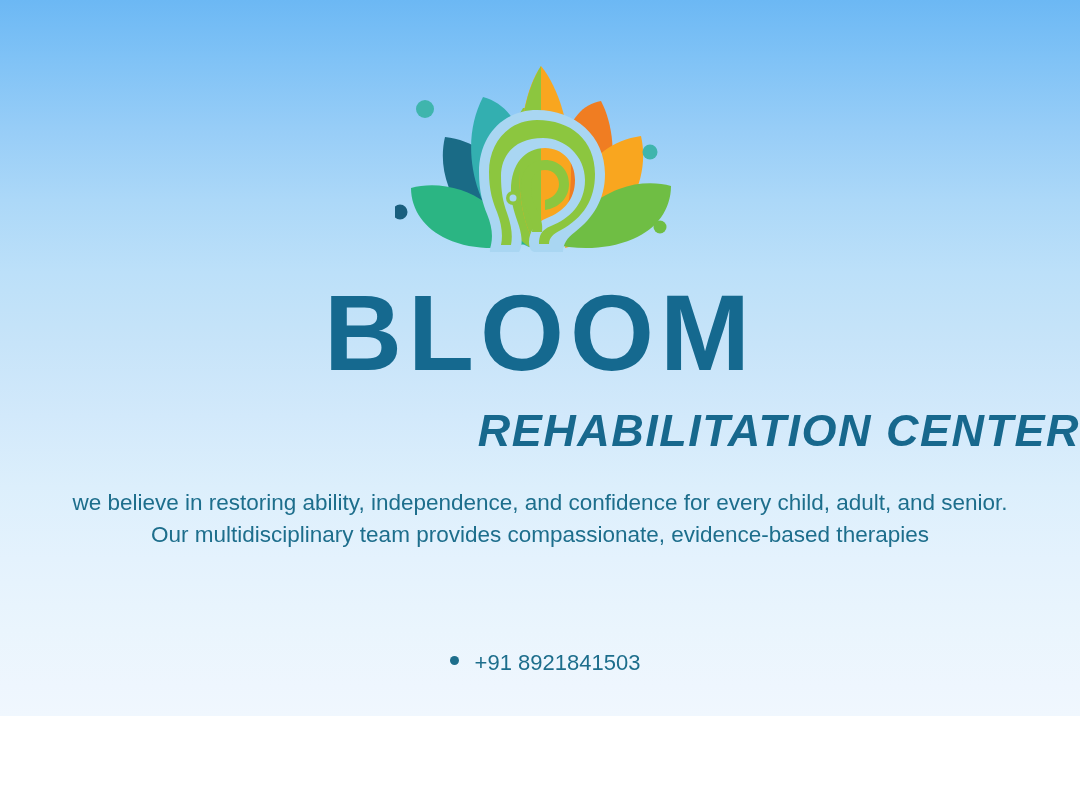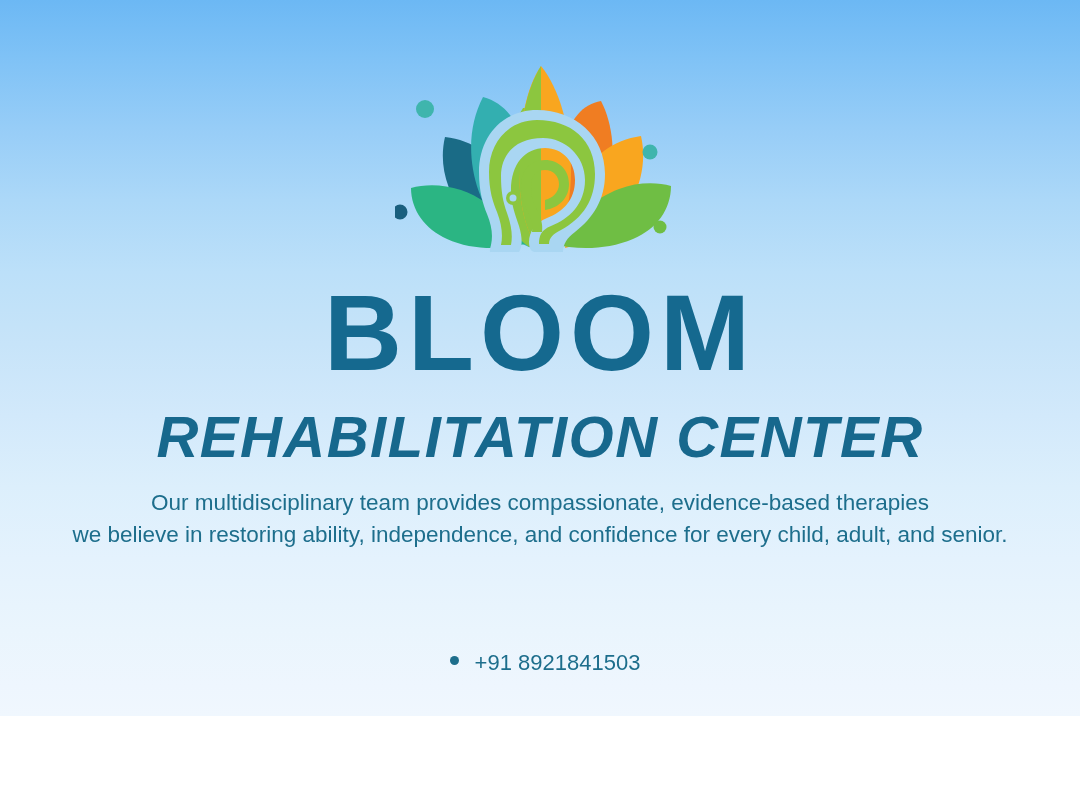--- a/index.html
+++ b/index.html
@@ -56,22 +56,22 @@
     font-weight: 700;
     letter-spacing: 6px;
     color: #15698F;
     font-family: "Liberation Sans", sans-serif;
   }
   .brand-sub {
     position: absolute;
     left: 0;
     right: 0;
     top: 408px;
-    text-align: center;
-    font-size: 58px;
+    text-align: right;
+    font-size: 45px;
     line-height: 1;
     font-weight: 700;
     font-style: italic;
     letter-spacing: 1.5px;
     color: #17688D;
     font-family: "Liberation Sans", sans-serif;
   }
 
   
   .tagline {
@@ -191,22 +191,22 @@
       <circle cx="255" cy="100" r="7.5" fill="#3FB5AD"></circle>
       <circle cx="265" cy="175" r="6.5" fill="#6FBE44"></circle>
     </svg>
   </div>
 
   <div class="brand-main">BLOOM</div>
 
   <div class="brand-sub">REHABILITATION CENTER</div>
 
   <div class="tagline">
+    <span class="tl-line">we believe in restoring ability, independence, and confidence for every child, adult, and senior.</span>
     <span class="tl-line">Our multidisciplinary team provides compassionate, evidence-based therapies</span>
-    <span class="tl-line">we believe in restoring ability, independence, and confidence for every child, adult, and senior.</span>
   </div>
 
   <div class="contacts">
     <div class="contact-item c-phone">
       <span class="dot"></span>
       <span>+91 8921841503</span>
     </div>
   </div>
 
 </div>

